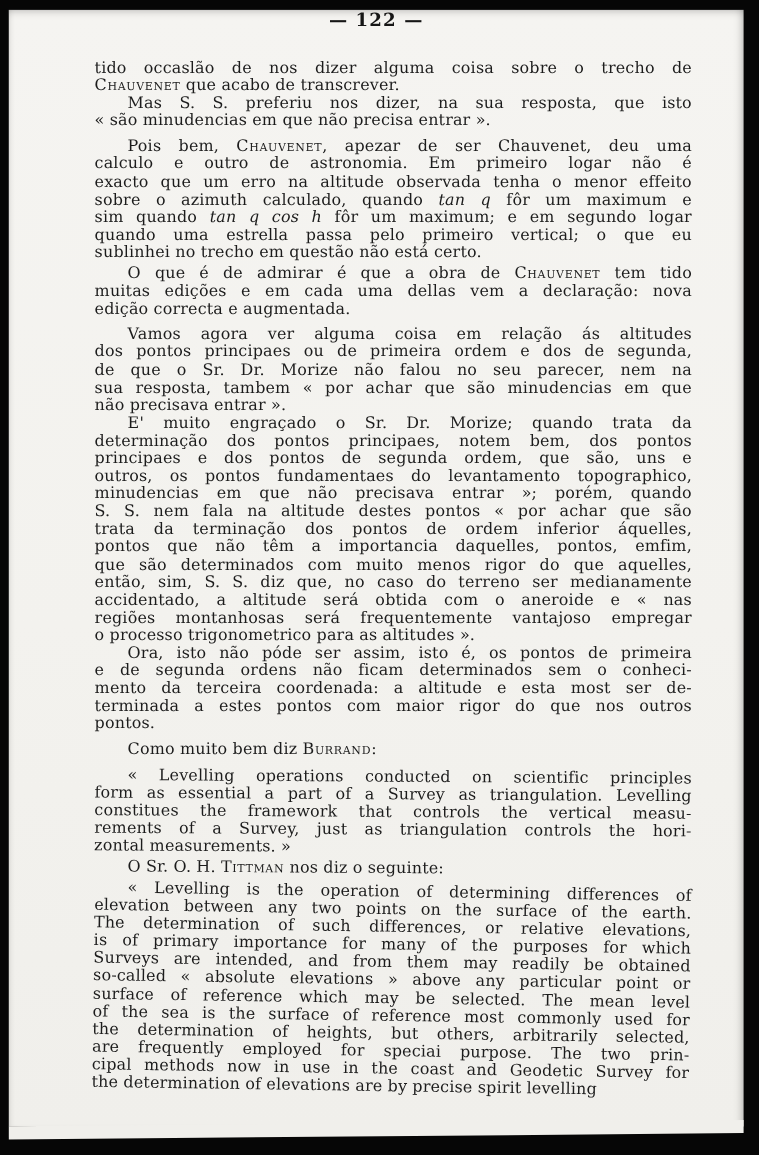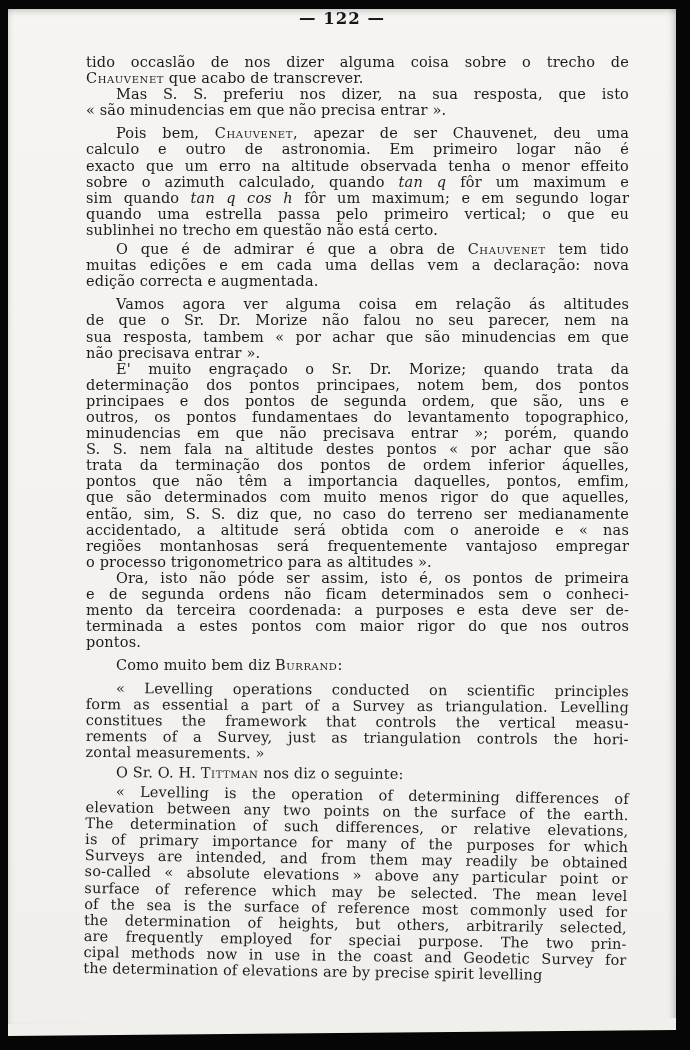--- a/index.html
+++ b/index.html
@@ -64,20 +64,21 @@
         <div class="line">quando uma estrella passa pelo primeiro vertical; o que eu</div>
         <div class="line last">sublinhei no trecho em questão não está certo.</div>
       </div>
       <div class="para gap-sm">
         <div class="line indent">O que é de admirar é que a obra de <span class="sc">Chauvenet</span> tem tido</div>
         <div class="line">muitas edições e em cada uma dellas vem a declaração: nova</div>
         <div class="line last">edição correcta e augmentada.</div>
       </div>
       <div class="para gap">
         <div class="line indent">Vamos agora ver alguma coisa em relação ás altitudes</div>
+        <div class="line">dos pontos principaes ou de primeira ordem e dos de segunda,</div>
         <div class="line">de que o Sr. Dr. Morize não falou no seu parecer, nem na</div>
         <div class="line">sua resposta, tambem « por achar que são minudencias em que</div>
         <div class="line last">não precisava entrar ».</div>
       </div>
       <div class="para">
         <div class="line indent">E' muito engraçado o Sr. Dr. Morize; quando trata da</div>
         <div class="line">determinação dos pontos principaes, notem bem, dos pontos</div>
         <div class="line">principaes e dos pontos de segunda ordem, que são, uns e</div>
         <div class="line">outros, os pontos fundamentaes do levantamento topographico,</div>
         <div class="line">minudencias em que não precisava entrar »; porém, quando</div>
@@ -86,21 +87,21 @@
         <div class="line">pontos que não têm a importancia daquelles, pontos, emfim,</div>
         <div class="line">que são determinados com muito menos rigor do que aquelles,</div>
         <div class="line">então, sim, S. S. diz que, no caso do terreno ser medianamente</div>
         <div class="line">accidentado, a altitude será obtida com o aneroide e « nas</div>
         <div class="line">regiões montanhosas será frequentemente vantajoso empregar</div>
         <div class="line last">o processo trigonometrico para as altitudes ».</div>
       </div>
       <div class="para">
         <div class="line indent">Ora, isto não póde ser assim, isto é, os pontos de primeira</div>
         <div class="line">e de segunda ordens não ficam determinados sem o conheci-</div>
-        <div class="line">mento da terceira coordenada: a purposes e esta deve ser de-</div>
+        <div class="line">mento da terceira coordenada: a altitude e esta most ser de-</div>
         <div class="line">terminada a estes pontos com maior rigor do que nos outros</div>
         <div class="line last">pontos.</div>
       </div>
       <div class="para gap">
         <div class="line last indent">Como muito bem diz <span class="sc">Burrand</span>:</div>
       </div>
       <div class="para gap tilt1">
         <div class="line indent">« Levelling operations conducted on scientific principles</div>
         <div class="line">form as essential a part of a Survey as triangulation. Levelling</div>
         <div class="line">constitues the framework that controls the vertical measu-</div>

